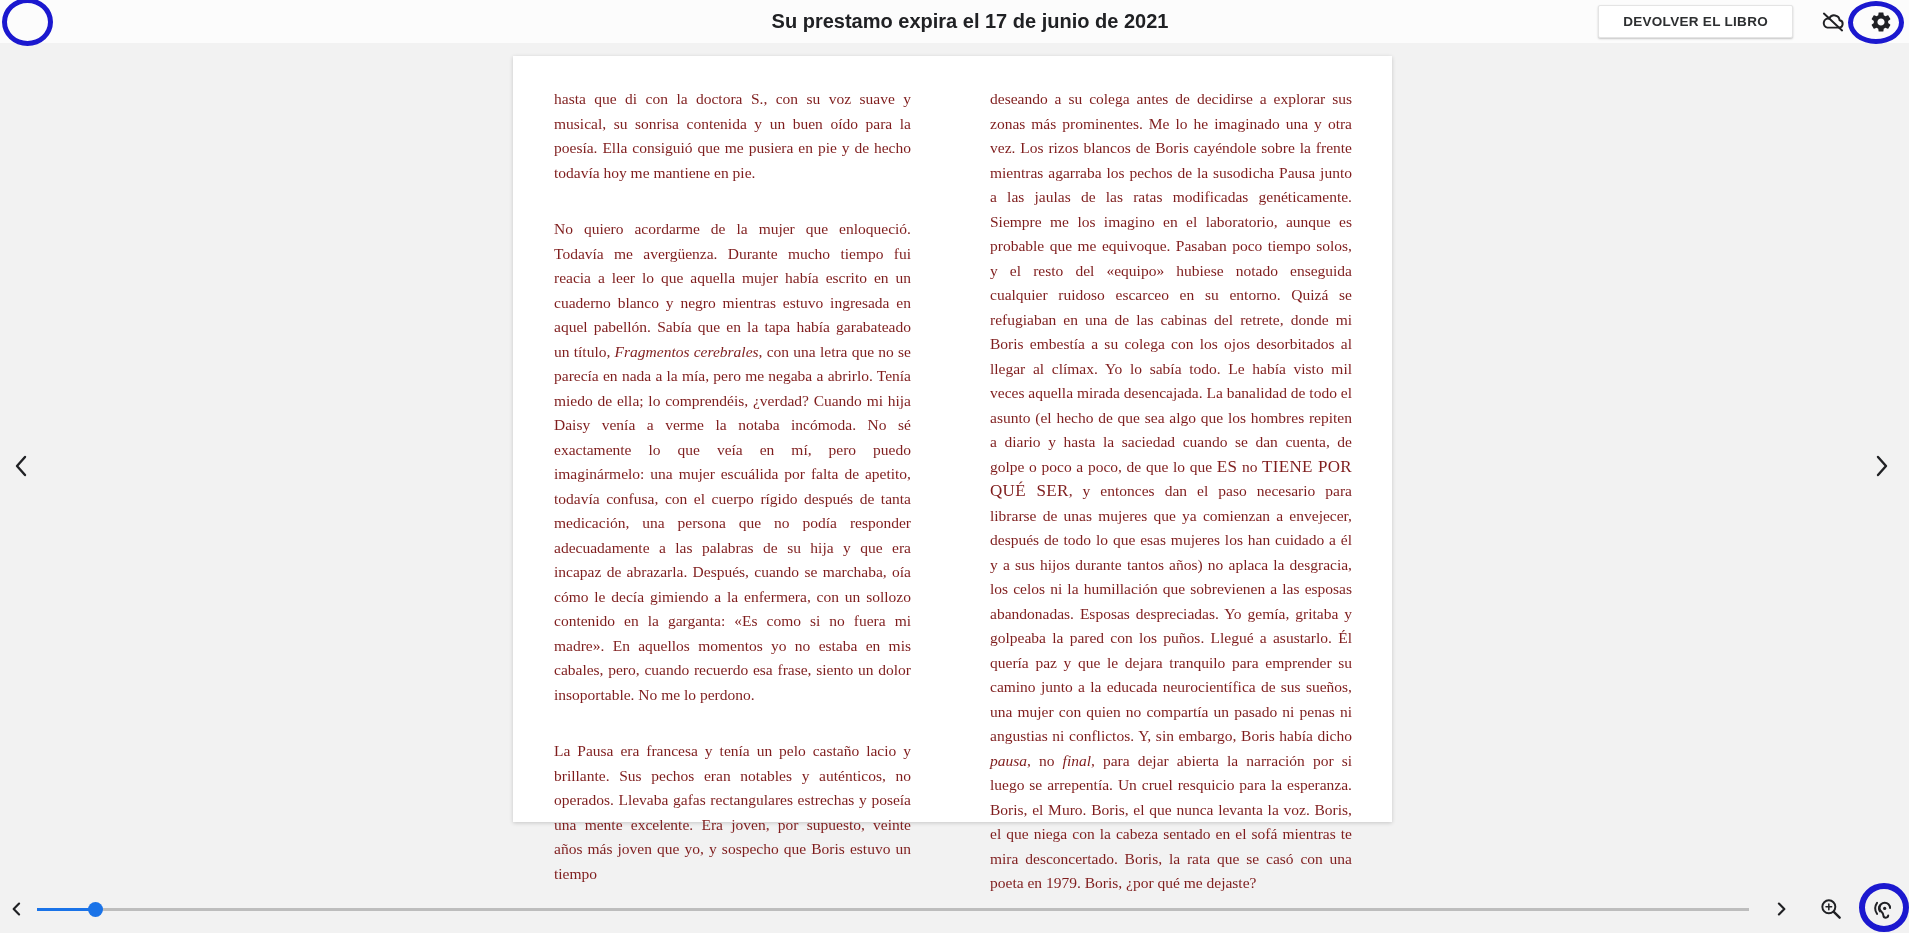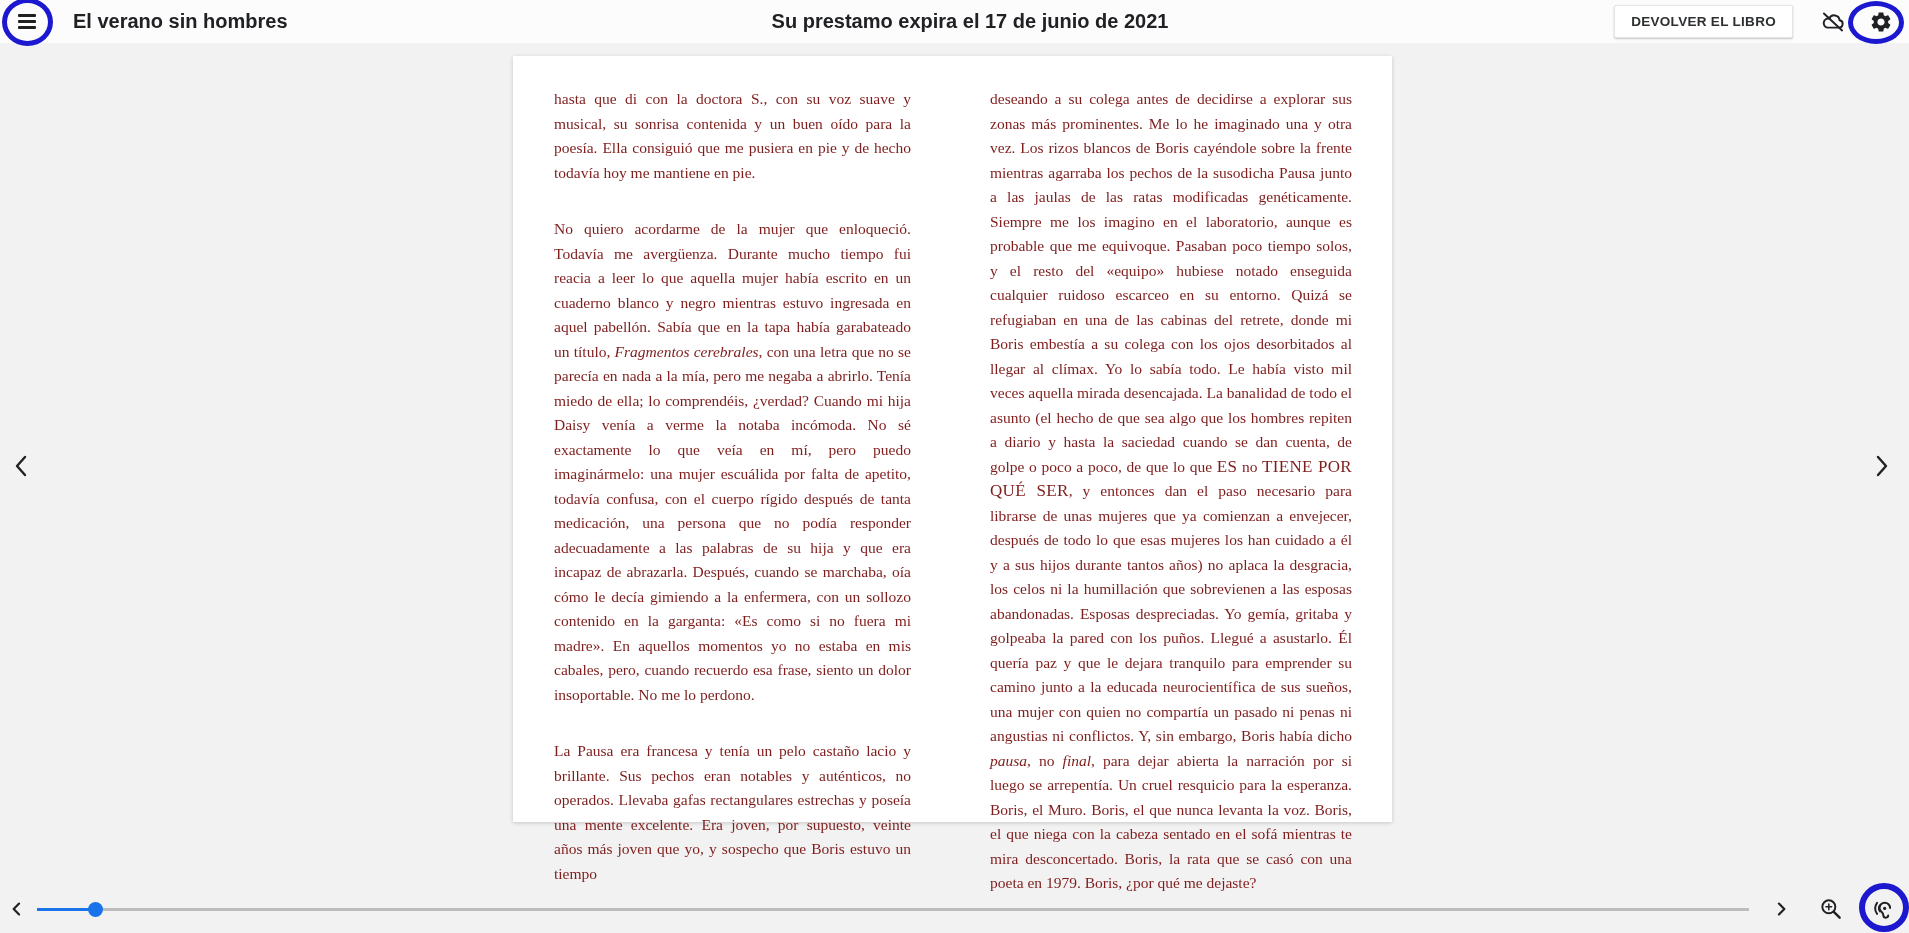--- a/index.html
+++ b/index.html
@@ -22,21 +22,21 @@
   }
   .hamburger { display:flex; flex-direction:column; gap:3.5px; }
   .hamburger i { display:block; width:18px; height:2.4px; background:#1f1f1f; border-radius:1px; }
   .book-title { font-size:20px; font-weight:600; margin-left:26px; white-space:nowrap; }
   .tb-center {
     position:absolute; left:0; right:0; top:0; height:43px; line-height:43px;
     text-align:center; font-size:20px; font-weight:600; pointer-events:none;padding-left:31px;
   }
   .tb-right { position:absolute; right:8px; top:0; height:43px; display:flex; align-items:center; gap:8px; }
   .return-btn {
-    height:33px; padding:0 16px; margin-right:12px;
+    height:33px; padding:0 24px; margin-right:12px;
     background:#ffffff; border:1px solid #e4e4e4; border-radius:2px;
     box-shadow:0 1px 2px rgba(0,0,0,.22);
     font-family:"Liberation Sans", sans-serif;
     font-size:13.5px; font-weight:700; letter-spacing:.3px; color:#2d2f31;
     cursor:pointer; white-space:nowrap;
   }
   .ic { stroke:#202124; fill:none; stroke-width:1.8; stroke-linecap:round; stroke-linejoin:round; }
   .ic-fill { fill:#202124; stroke:none; }
   
   .page {
@@ -84,30 +84,20 @@
   .ann { position:absolute; border-radius:50%; pointer-events:none;
     border:5px solid var(--annotation,#1b18cf); }
   .ann-menu { left:2px;    top:-2px;  width:51px; height:48px; }
   .ann-gear { left:1848px; top:1px;   width:56px; height:43px; }
   .ann-ear  { left:1859px; top:883px; width:50px; height:49px; border-width:6px; }
 </style>
 </head>
 <body>
 
 <header class="topbar">
-  <div class="tb-left">
-    <button class="iconbtn">
-      <span class="hamburger">
-          <i></i>
-          <i></i>
-          <i></i>
-        </span>
-    </button>
-    <h1 class="book-title">El verano sin hombres</h1>
-  </div>
   <div class="tb-center">Su prestamo expira el 17 de junio de 2021</div>
   <div class="tb-right">
     <button class="return-btn">DEVOLVER EL LIBRO</button>
     <button class="iconbtn">
       <svg width="26" height="26" viewBox="0 0 24 24">
         <path class="ic" d="M6.8 17.2 h10.7 a3.4 3.4 0 0 0 .6-6.75 a5 5 0 0 0-9.6-1.5 a4.1 4.1 0 0 0-1.7 8.25 Z"></path>
         <line class="ic" x1="3.6" y1="4.2" x2="20.4" y2="19.8"></line>
       </svg>
     </button>
     <button class="iconbtn">

